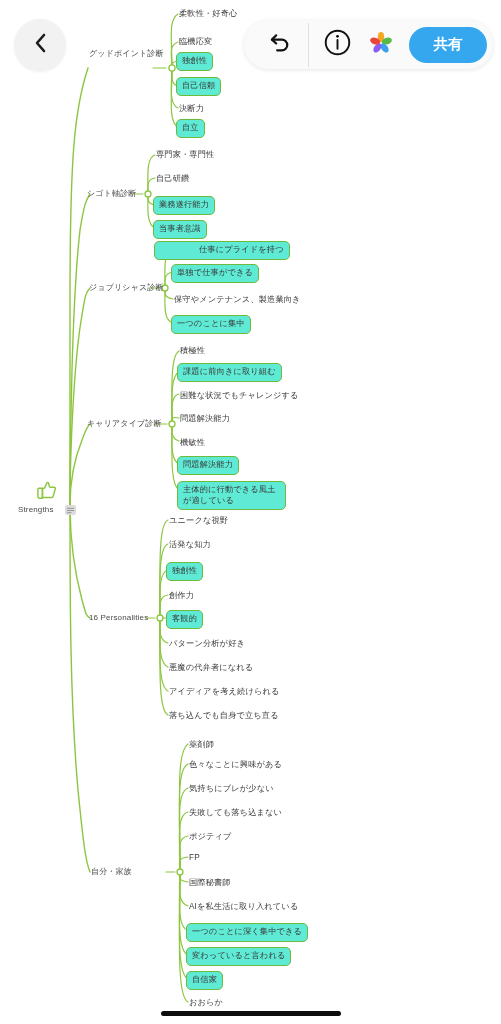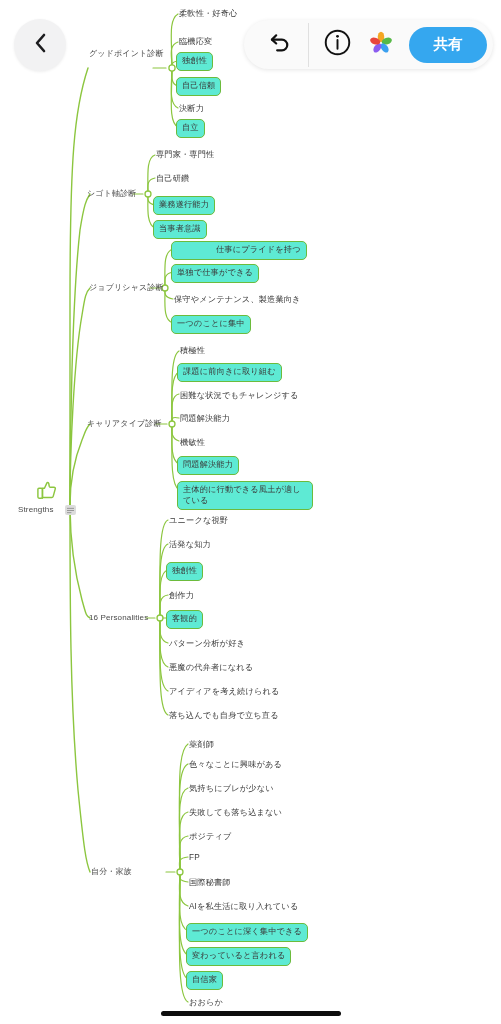--- a/index.html
+++ b/index.html
@@ -235,32 +235,32 @@
   <div class="node boxed" style="left:176px; top:52px;">独創性</div>
   <div class="node boxed" style="left:176px; top:77px;">自己信頼</div>
   <div class="node plain" style="left:178px; top:102px;">決断力</div>
   <div class="node boxed" style="left:176px; top:119px;">自立</div>
 
   <div class="node plain" style="left:155px; top:148px;">専門家・専門性</div>
   <div class="node plain" style="left:155px; top:172px;">自己研鑽</div>
   <div class="node boxed" style="left:153px; top:196px;">業務遂行能力</div>
   <div class="node boxed" style="left:153px; top:220px;">当事者意識</div>
 
-  <div class="node boxed" style="left:171px; top:241px;padding-left:44px;">仕事にプライドを持つ</div>
+  <div class="node boxed" style="left:154px; top:241px;padding-left:44px;">仕事にプライドを持つ</div>
   <div class="node boxed" style="left:171px; top:264px;">単独で仕事ができる</div>
   <div class="node plain" style="left:173px; top:293px;">保守やメンテナンス、製造業向き</div>
   <div class="node boxed" style="left:171px; top:315px;">一つのことに集中</div>
 
   <div class="node plain" style="left:179px; top:344px;">積極性</div>
   <div class="node boxed" style="left:177px; top:363px;">課題に前向きに取り組む</div>
   <div class="node plain" style="left:179px; top:389px;">困難な状況でもチャレンジする</div>
   <div class="node plain" style="left:179px; top:412px;">問題解決能力</div>
   <div class="node plain" style="left:179px; top:436px;">機敏性</div>
   <div class="node boxed" style="left:177px; top:456px;">問題解決能力</div>
-  <div class="node boxed wrap" style="left:177px; top:481px; width:136px;">主体的に行動できる風土が適している</div>
+  <div class="node boxed wrap" style="left:177px; top:481px; width:109px;">主体的に行動できる風土が適している</div>
 
   <div class="node plain" style="left:168px; top:514px;">ユニークな視野</div>
   <div class="node plain" style="left:168px; top:538px;">活発な知力</div>
   <div class="node boxed" style="left:166px; top:562px;">独創性</div>
   <div class="node plain" style="left:168px; top:589px;">創作力</div>
   <div class="node boxed" style="left:166px; top:610px;">客観的</div>
   <div class="node plain" style="left:168px; top:637px;">パターン分析が好き</div>
   <div class="node plain" style="left:168px; top:661px;">悪魔の代弁者になれる</div>
   <div class="node plain" style="left:168px; top:685px;">アイディアを考え続けられる</div>
   <div class="node plain" style="left:168px; top:709px;">落ち込んでも自身で立ち直る</div>

